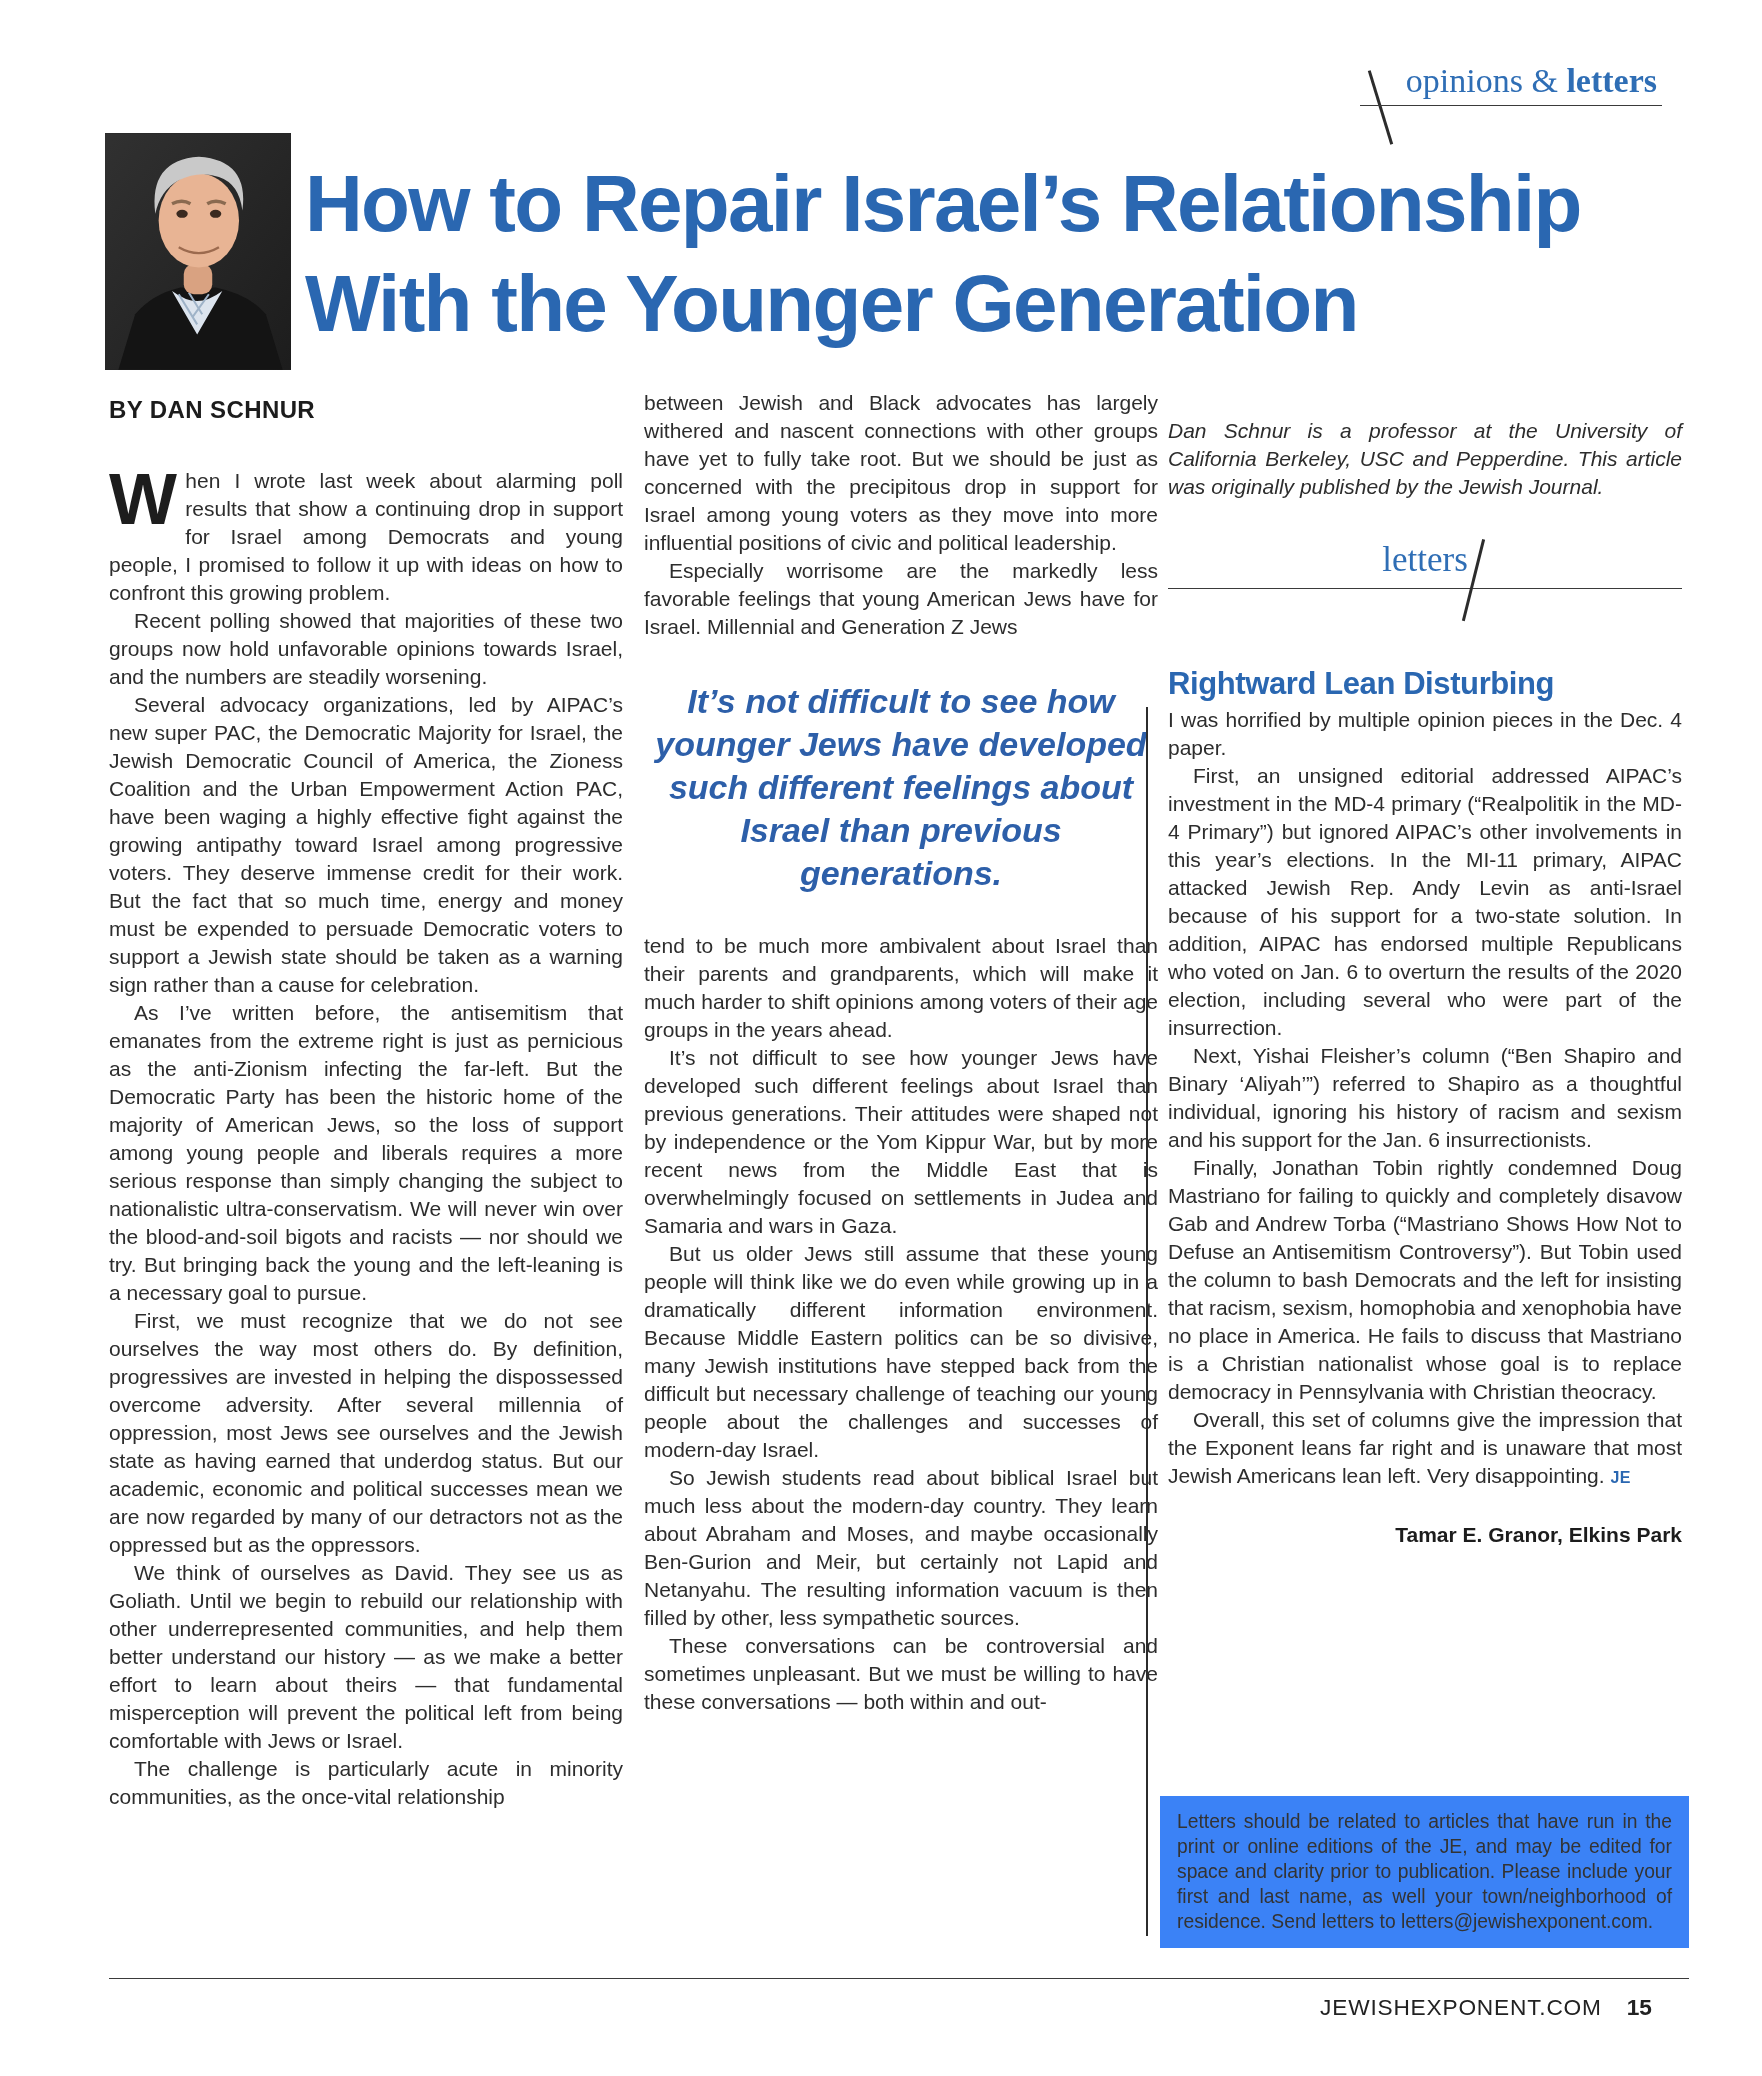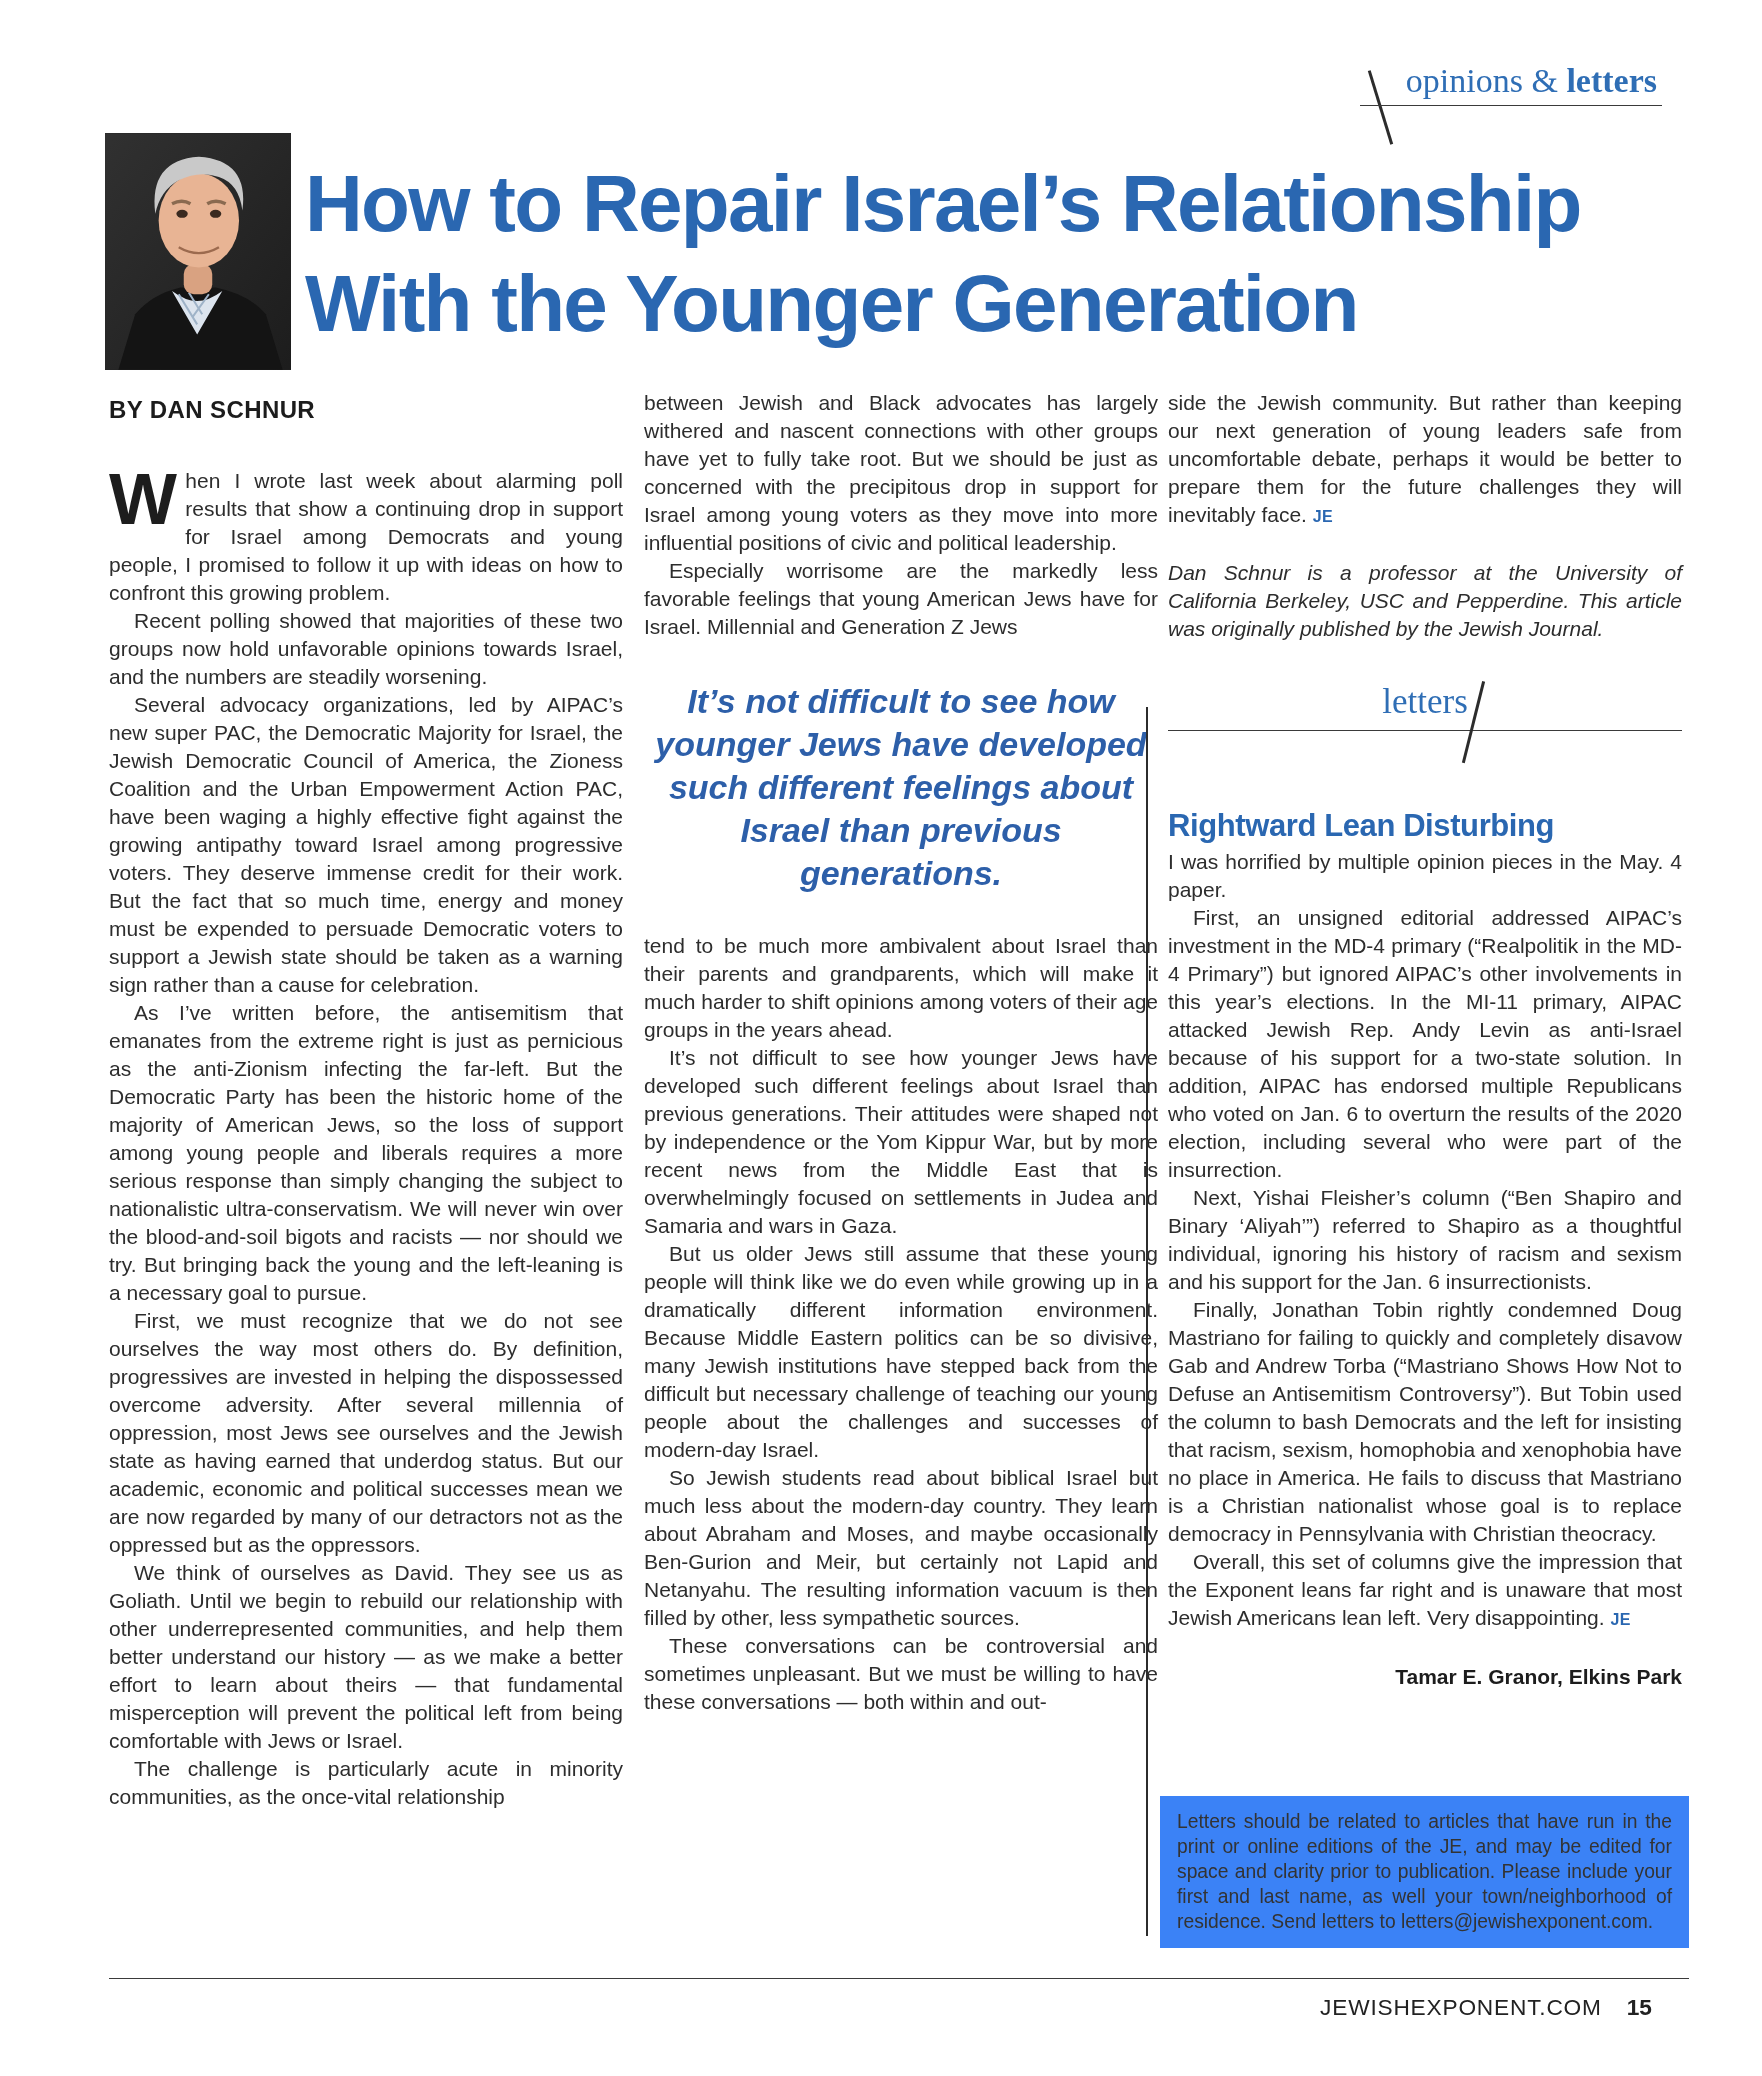--- a/index.html
+++ b/index.html
@@ -195,31 +195,30 @@
     <p class="ind">Especially worrisome are the markedly less favorable feelings that young American Jews have for Israel. Millennial and Generation Z Jews</p>
     <div class="pullquote">It’s not difficult to see how younger Jews have developed such different feelings about Israel than previous generations.</div>
     <p>tend to be much more ambivalent about Israel than their parents and grandparents, which will make it much harder to shift opinions among voters of their age groups in the years ahead.</p>
     <p class="ind">It’s not difficult to see how younger Jews have developed such different feelings about Israel than previous generations. Their attitudes were shaped not by independence or the Yom Kippur War, but by more recent news from the Middle East that is overwhelmingly focused on settlements in Judea and Samaria and wars in Gaza.</p>
     <p class="ind">But us older Jews still assume that these young people will think like we do even while growing up in a dramatically different information environment. Because Middle Eastern politics can be so divisive, many Jewish institutions have stepped back from the difficult but necessary challenge of teaching our young people about the challenges and successes of modern-day Israel.</p>
     <p class="ind">So Jewish students read about biblical Israel but much less about the modern-day country. They learn about Abraham and Moses, and maybe occasionally Ben-Gurion and Meir, but certainly not Lapid and Netanyahu. The resulting information vacuum is then filled by other, less sympathetic sources.</p>
     <p class="ind">These conversations can be controversial and sometimes unpleasant. But we must be willing to have these conversations — both within and out-</p>
   </div>
 
   <div class="col" id="col3">
-    <p><span>side the Jewish community. But rather than keeping our next generation of young leaders safe from uncomfortable debate, perhaps it would be better to prepare them for the future challenges they will inevitably face.</span> <span class="je">JE</span></p>
     <p class="bio">Dan Schnur is a professor at the University of California Berkeley, USC and Pepperdine. This article was originally published by the Jewish Journal.</p>
 
     <div class="letters-head">
       <span class="letters-word">letters</span>
       <span class="head-slash"></span>
     </div>
 
     <div class="letter-title">Rightward Lean Disturbing</div>
     <div class="letter-body">
-      <p>I was horrified by multiple opinion pieces in the May. 4 paper.</p>
+      <p>I was horrified by multiple opinion pieces in the Dec. 4 paper.</p>
       <p class="ind">First, an unsigned editorial addressed AIPAC’s investment in the MD-4 primary (“Realpolitik in the MD-4 Primary”) but ignored AIPAC’s other involvements in this year’s elections. In the MI-11 primary, AIPAC attacked Jewish Rep. Andy Levin as anti-Israel because of his support for a two-state solution. In addition, AIPAC has endorsed multiple Republicans who voted on Jan. 6 to overturn the results of the 2020 election, including several who were part of the insurrection.</p>
       <p class="ind">Next, Yishai Fleisher’s column (“Ben Shapiro and Binary ‘Aliyah’”) referred to Shapiro as a thoughtful individual, ignoring his history of racism and sexism and his support for the Jan. 6 insurrectionists.</p>
       <p class="ind">Finally, Jonathan Tobin rightly condemned Doug Mastriano for failing to quickly and completely disavow Gab and Andrew Torba (“Mastriano Shows How Not to Defuse an Antisemitism Controversy”). But Tobin used the column to bash Democrats and the left for insisting that racism, sexism, homophobia and xenophobia have no place in America. He fails to discuss that Mastriano is a Christian nationalist whose goal is to replace democracy in Pennsylvania with Christian theocracy.</p>
       <p class="ind"><span>Overall, this set of columns give the impression that the Exponent leans far right and is unaware that most Jewish Americans lean left. Very disappointing.</span> <span class="je">JE</span></p>
       <p class="signature">Tamar E. Granor, Elkins Park</p>
     </div>
   </div>
 
   <div class="policy-box">Letters should be related to articles that have run in the print or online editions of the JE, and may be edited for space and clarity prior to publication. Please include your first and last name, as well your town/neighborhood of residence. Send letters to letters@jewishexponent.com.</div>
 

